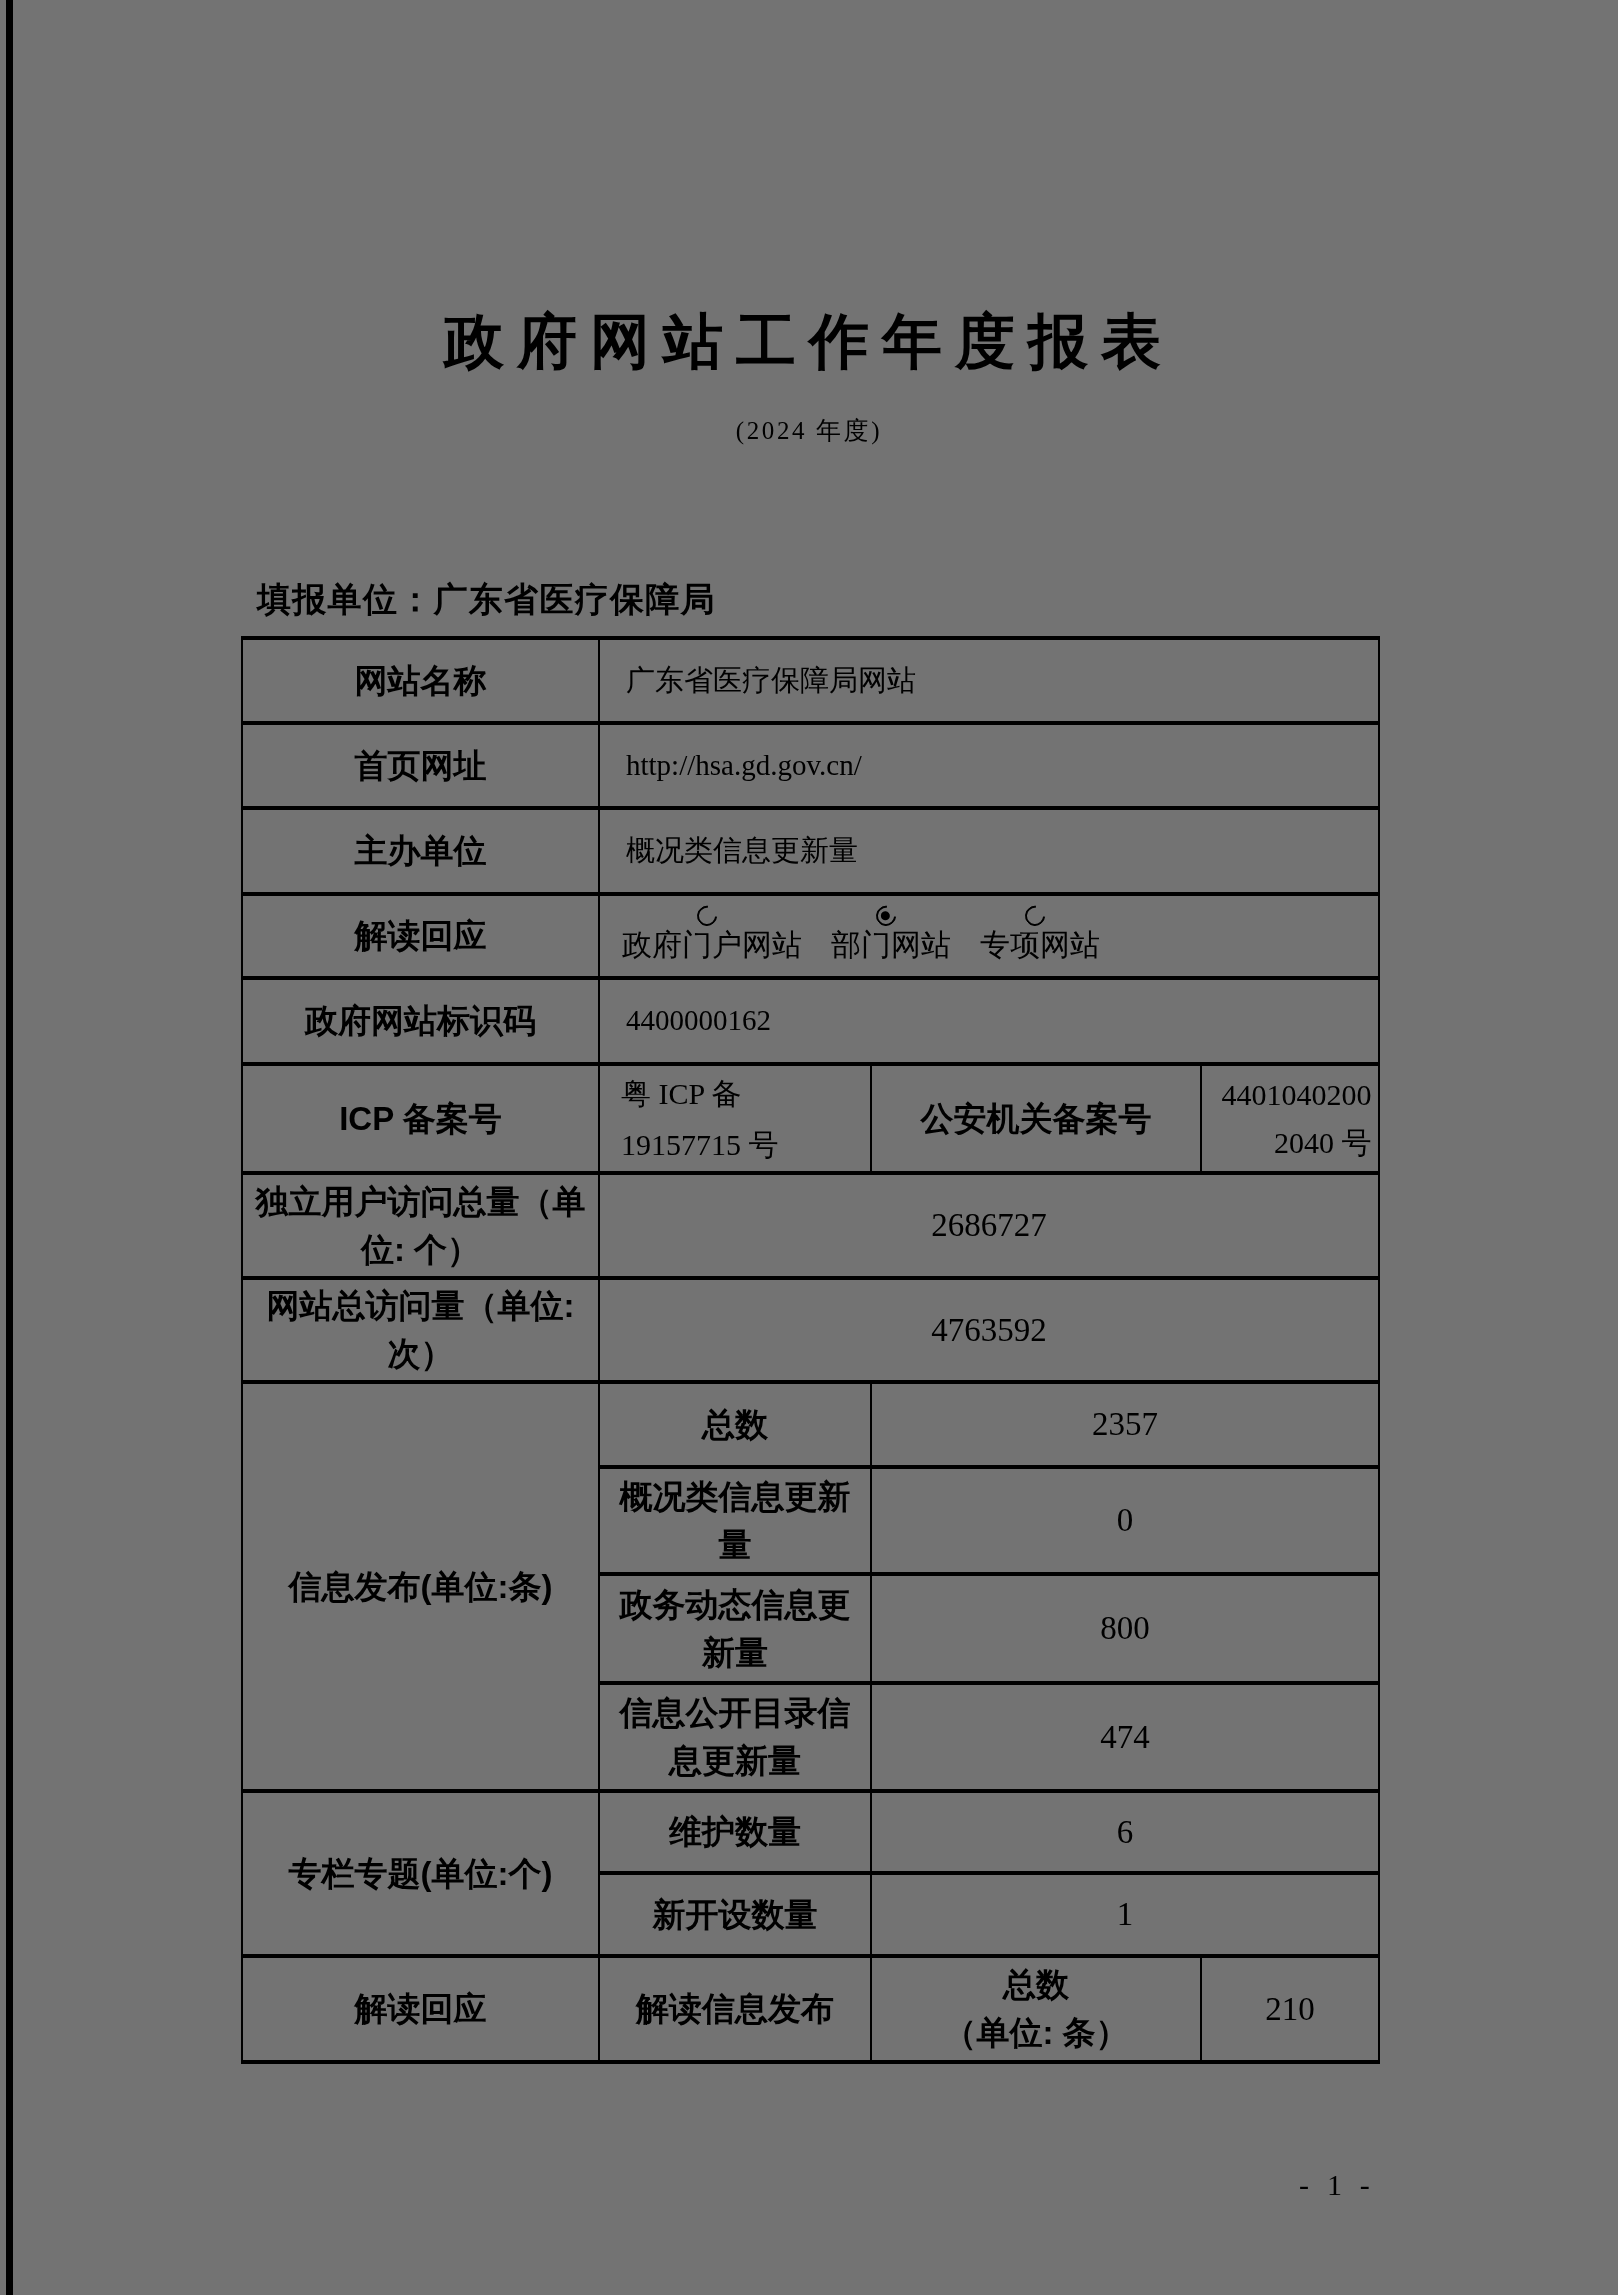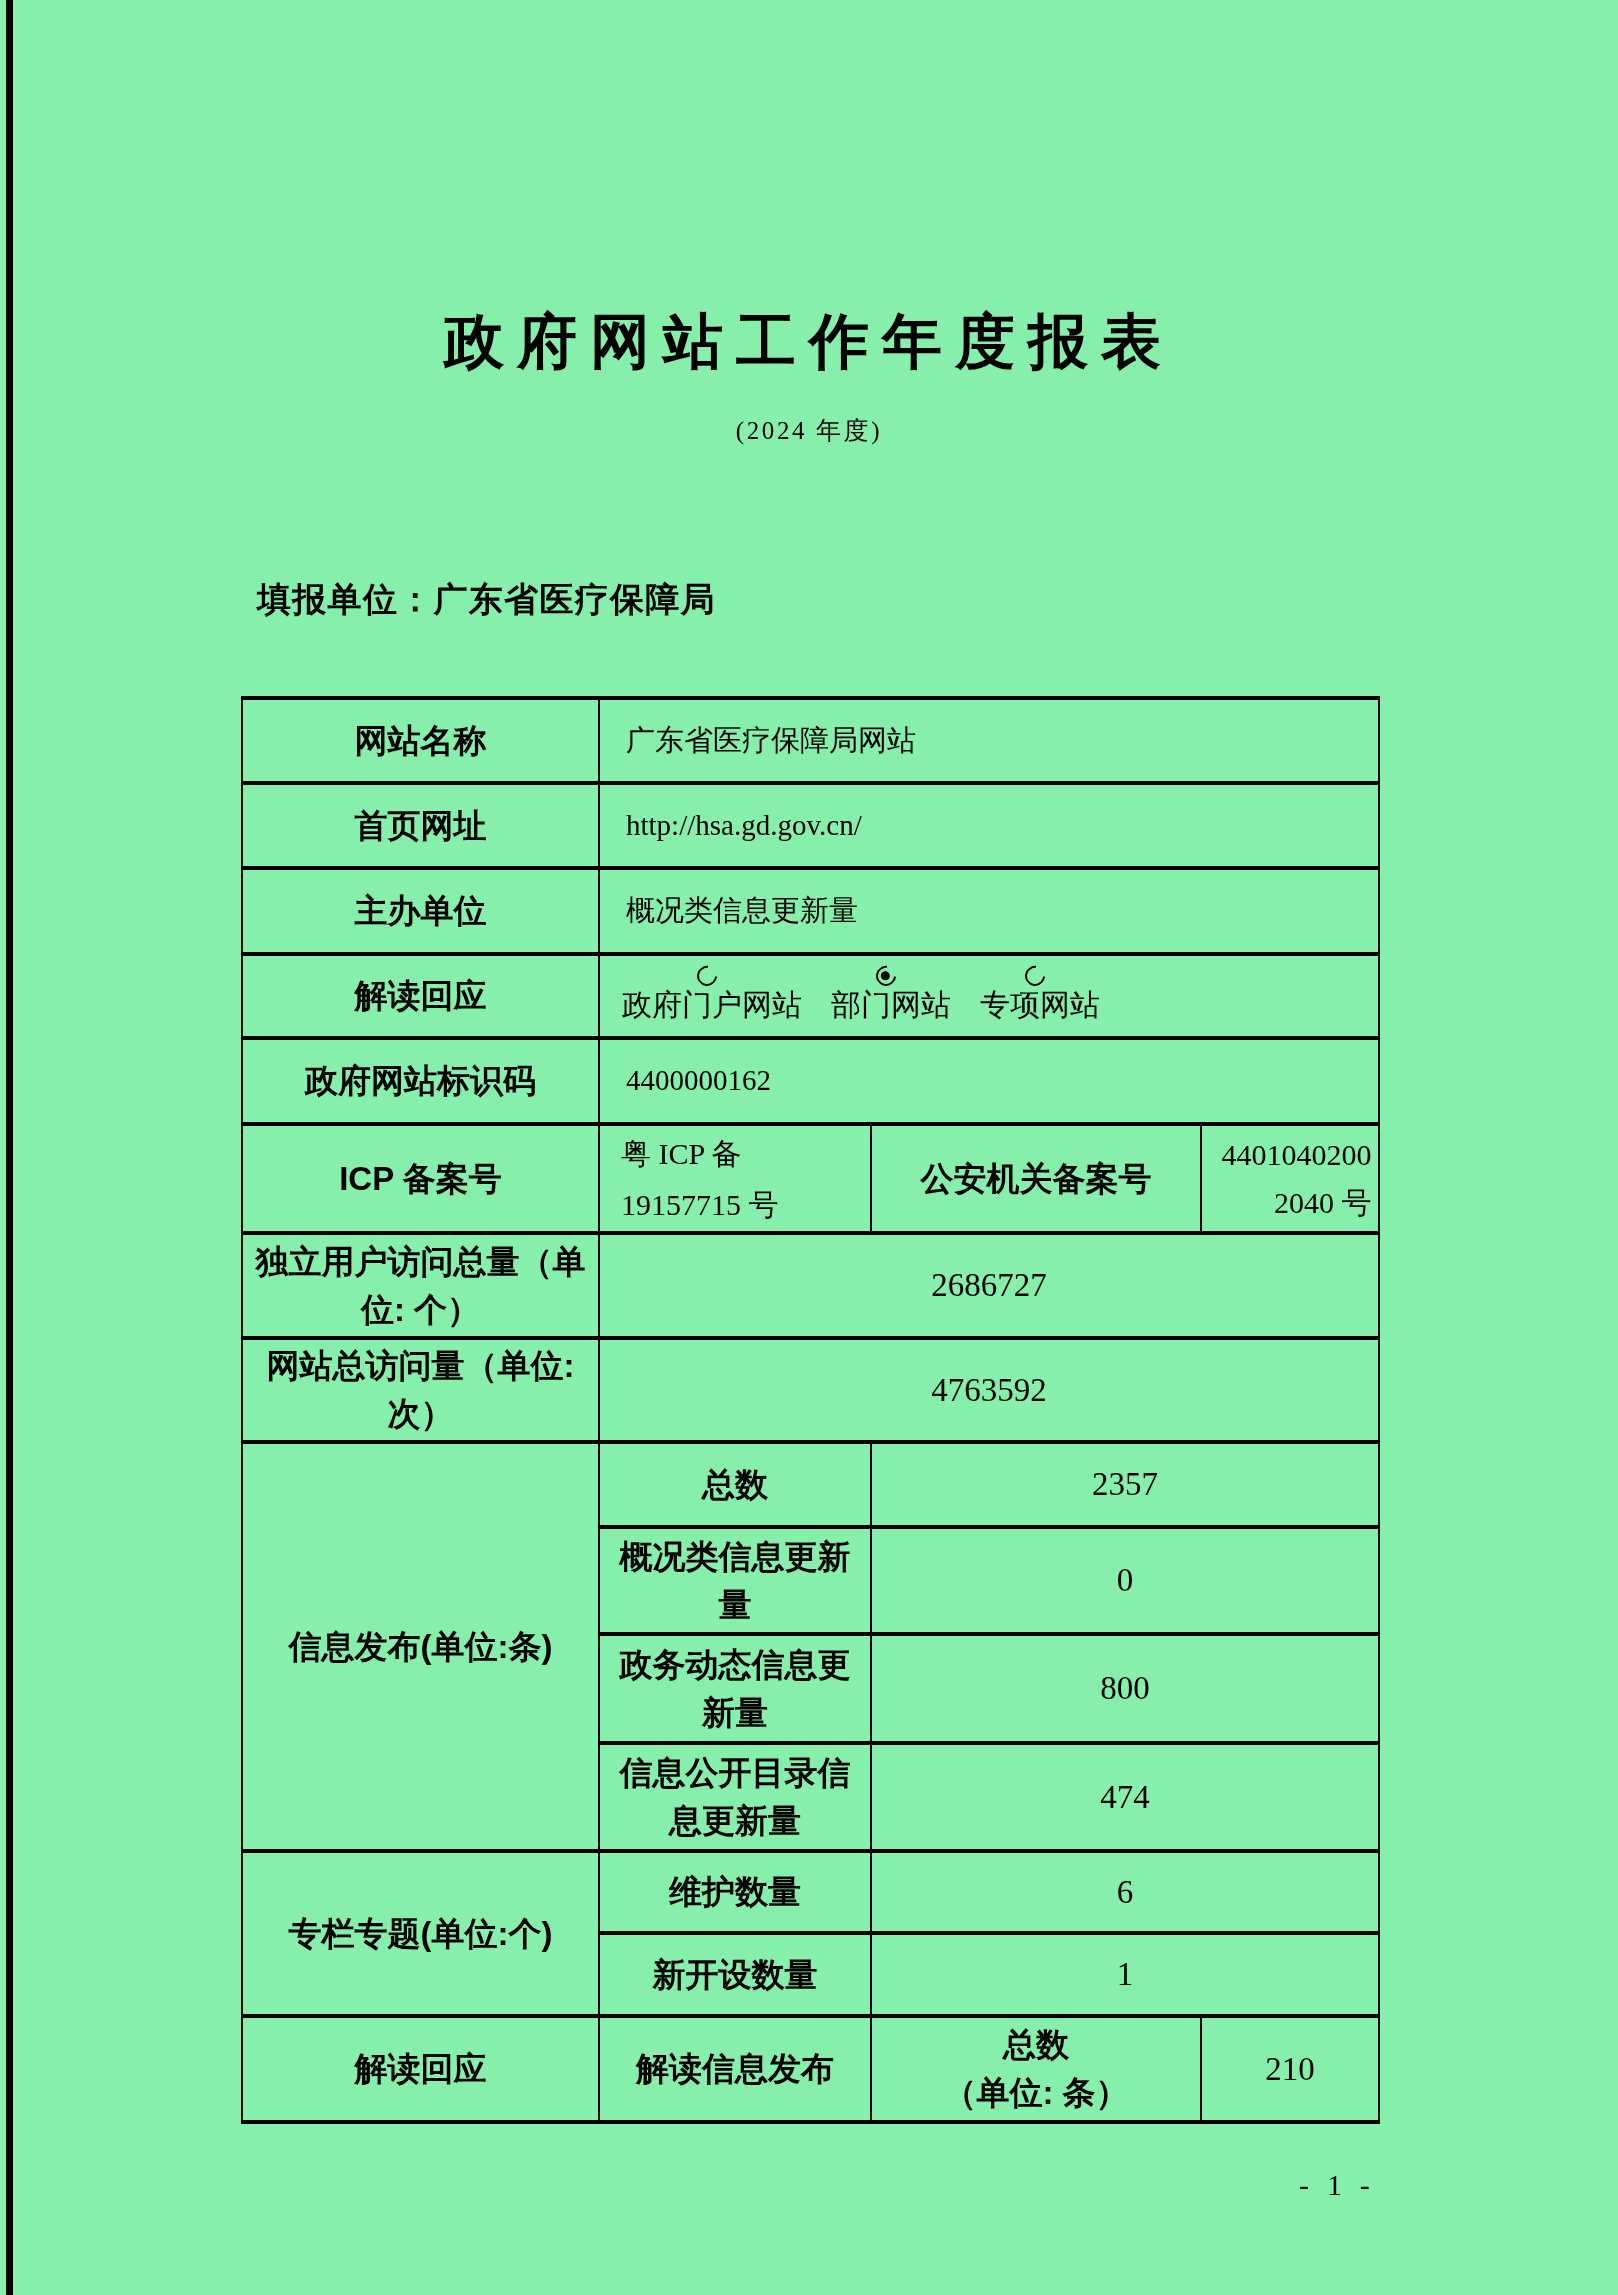--- a/index.html
+++ b/index.html
@@ -1,19 +1,19 @@
 <!DOCTYPE html>
 <html style="font-size:10.5px"><head>
 <meta charset="utf-8">
 <style>
   html,body { margin:0; padding:0; background:#e8e8e8; }
   .page {
     position:relative;
     width:1618px; height:2295px;
-    background:#86efac;
+    background:#737373;
     font-family:"Liberation Serif","DejaVu Serif",serif;
     color:#000;
     overflow:hidden;
   }
   .scan-strip {
     position:absolute; left:5.9px; top:0;
     width:7.2px; height:100%;
     background:#000;
   }
   .doc-title {
@@ -31,21 +31,21 @@
     letter-spacing:2.6px;
   }
   .report-unit {
     position:absolute; top:577px; left:257px;
     font-family:"Liberation Sans","DejaVu Sans",sans-serif;
     font-weight:700;
     font-size:34px;
     letter-spacing:1.3px;
   }
   table.form {
-    position:absolute; top:696px; left:241px;
+    position:absolute; top:636px; left:241px;
     width:1137px;
     border-collapse:collapse;
     table-layout:fixed;
   }
   table.form td {
     border:2.6px solid #000;
     border-top-width:4.6px;
     border-bottom-width:4.6px;
     vertical-align:middle;
     overflow:hidden;

